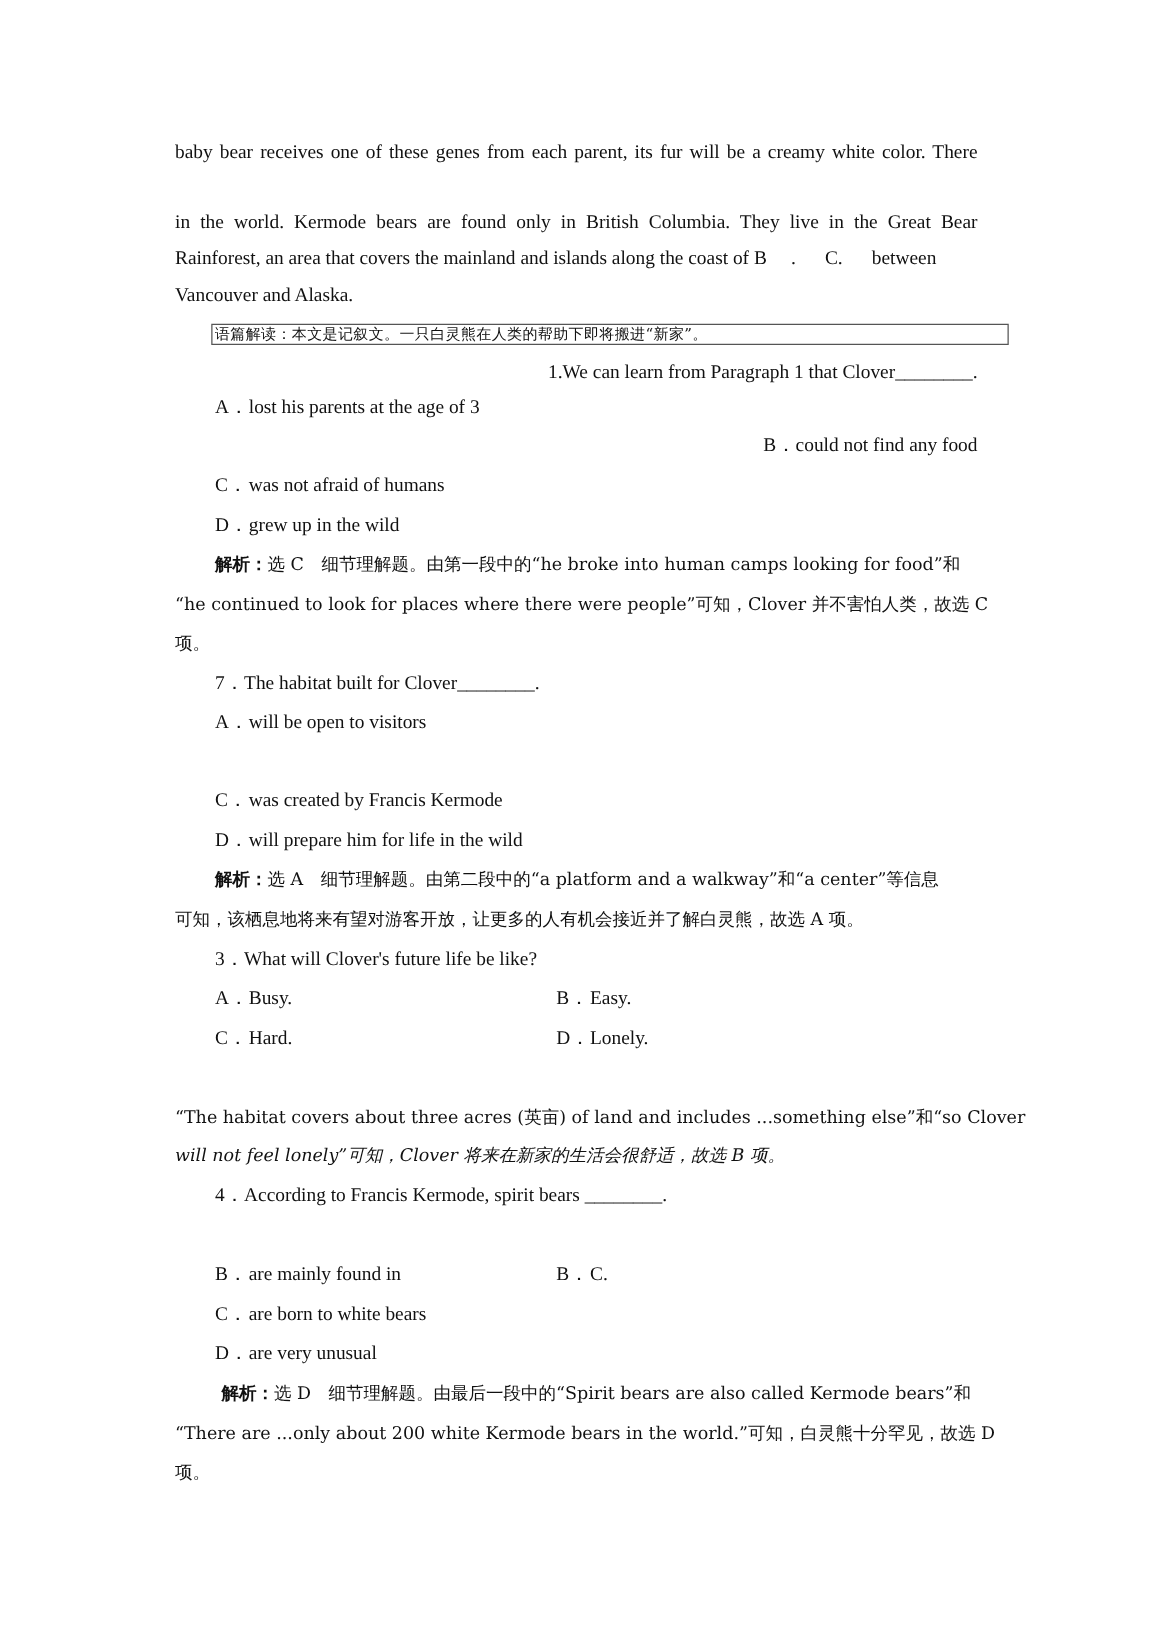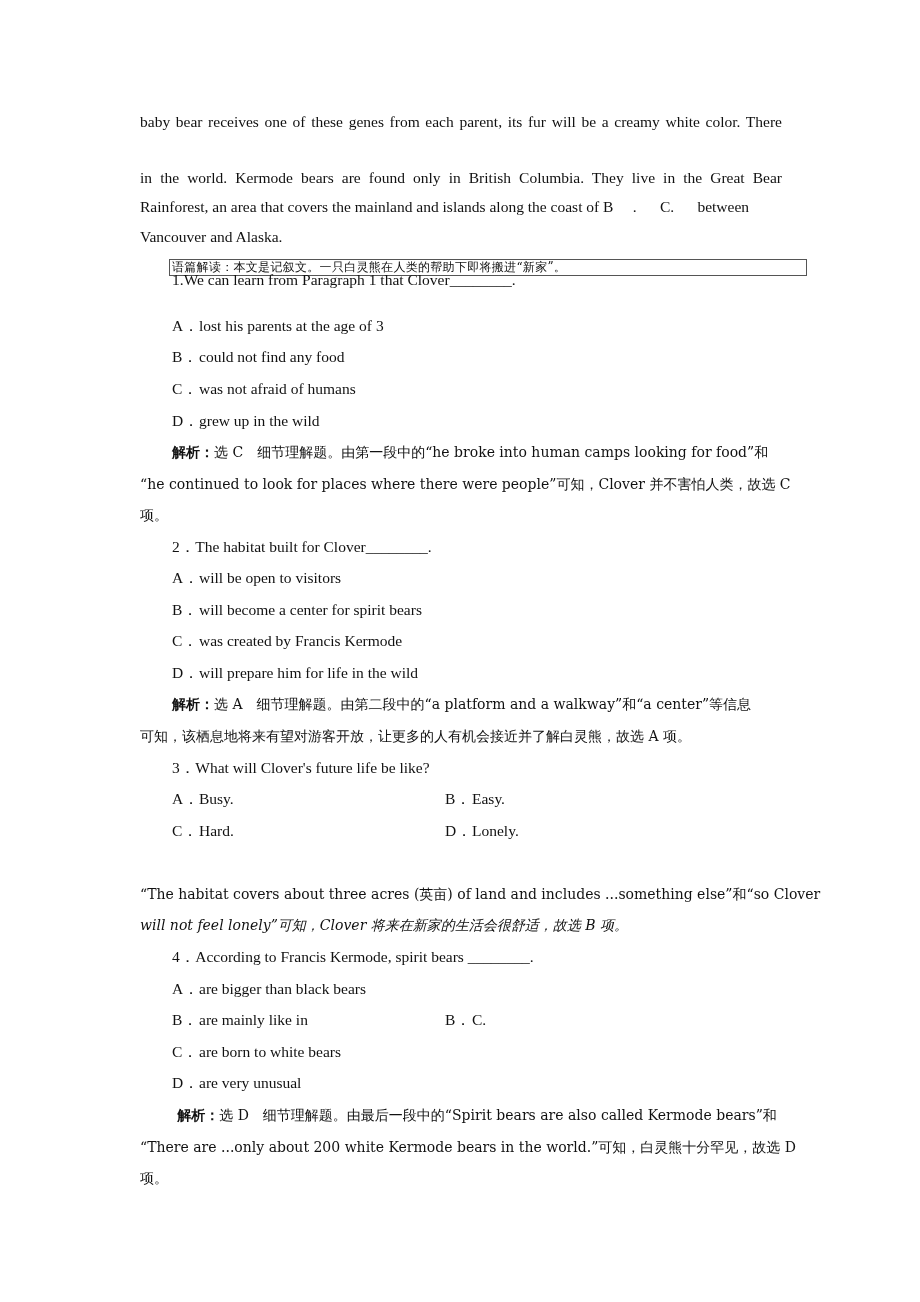--- a/index.html
+++ b/index.html
@@ -29,48 +29,46 @@
 
 <div class="page">
 
   <div class="line justify" style="top:112px;">baby bear receives one of these genes from each parent, its fur will be a creamy white color. There</div>
   <div class="line justify" style="top:168px;">in the world. Kermode bears are found only in British Columbia. They live in the Great Bear</div>
   <div class="line" style="top:197px; white-space:pre;">Rainforest, an area that covers the mainland and islands along the coast of B     .      C.      between</div>
   <div class="line" style="top:227px;">Vancouver and Alaska.</div>
 
   <div class="summary-box">语篇解读：本文是记叙文。一只白灵熊在人类的帮助下即将搬进“新家”。</div>
 
-  <div class="line indent" style="top:270px;">1.We can learn from Paragraph 1 that Clover________.</div>
+  <div class="line indent" style="top:288px;text-align:right;">1.We can learn from Paragraph 1 that Clover________.</div>
   <div class="line indent" style="top:316px;"><span class="opt-label">A．</span><span>lost his parents at the age of 3</span></div>
-  <div class="line indent" style="top:347px;"><span class="opt-label">B．</span><span>could not find any food</span></div>
+  <div class="line indent" style="top:347px;text-align:right;"><span class="opt-label">B．</span><span>could not find any food</span></div>
   <div class="line indent" style="top:379px;"><span class="opt-label">C．</span><span>was not afraid of humans</span></div>
   <div class="line indent cn" style="top:442px;"><span class="bold">解析：</span><span>选 C　细节理解题。由第一段中的“he broke into human camps looking for food”和</span></div>
   <div class="line indent" style="top:411px;"><span class="opt-label">D．</span><span>grew up in the wild</span></div>
   <div class="line cn" style="top:474px;">“he continued to look for places where there were people”可知，Clover 并不害怕人类，故选 C</div>
   <div class="line cn" style="top:505px;">项。</div>
 
-  <div class="line indent" style="top:537px;">2．The habitat built for Clover________.</div>
+  <div class="line indent" style="top:537px;">7．The habitat built for Clover________.</div>
   <div class="line indent" style="top:568px;"><span class="opt-label">A．</span><span>will be open to visitors</span></div>
-  <div class="line indent" style="top:600px;"><span class="opt-label">B．</span><span>will become a center for spirit bears</span></div>
   <div class="line indent" style="top:631px;"><span class="opt-label">C．</span><span>was created by Francis Kermode</span></div>
   <div class="line indent" style="top:663px;"><span class="opt-label">D．</span><span>will prepare him for life in the wild</span></div>
   <div class="line indent cn" style="top:694px;"><span class="bold">解析：</span><span>选 A　细节理解题。由第二段中的“a platform and a walkway”和“a center”等信息</span></div>
   <div class="line cn" style="top:726px;">可知，该栖息地将来有望对游客开放，让更多的人有机会接近并了解白灵熊，故选 A 项。</div>
 
   <div class="line indent" style="top:758px;">3．What will Clover's future life be like?</div>
   <div class="line indent" style="top:789px;"><span class="opt-label">A．</span><span>Busy.</span></div>
   <div class="line col2" style="top:789px;"><span class="opt-label">B．</span><span>Easy.</span></div>
   <div class="line indent" style="top:821px;"><span class="opt-label">C．</span><span>Hard.</span></div>
   <div class="line col2" style="top:821px;"><span class="opt-label">D．</span><span>Lonely.</span></div>
   <div class="line cn" style="top:884px;">“The habitat covers about three acres (英亩) of land and includes ...something else”和“so Clover</div>
   <div class="line cn" style="top:915px;font-style:italic;">will not feel lonely”可知，Clover 将来在新家的生活会很舒适，故选 B 项。</div>
 
   <div class="line indent" style="top:947px;">4．According to Francis Kermode, spirit bears ________.</div>
-  <div class="line indent" style="top:979px;"><span class="opt-label">A．</span><span>are bigger than black bears</span></div>
-  <div class="line indent" style="top:1010px;"><span class="opt-label">B．</span><span>are mainly like in</span></div>
+  <div class="line indent" style="top:1010px;"><span class="opt-label">B．</span><span>are mainly found in</span></div>
   <div class="line col2" style="top:1010px;"><span class="opt-label">B．</span><span>C.</span></div>
   <div class="line indent" style="top:1042px;"><span class="opt-label">C．</span><span>are born to white bears</span></div>
   <div class="line indent" style="top:1073px;"><span class="opt-label">D．</span><span>are very unusual</span></div>
   <div class="line indent cn" style="top:1105px;text-align:center;"><span class="bold">解析：</span><span>选 D　细节理解题。由最后一段中的“Spirit bears are also called Kermode bears”和</span></div>
   <div class="line cn" style="top:1137px;">“There are ...only about 200 white Kermode bears in the world.”可知，白灵熊十分罕见，故选 D</div>
   <div class="line cn" style="top:1168px;">项。</div>
 
 </div>
 
 </body></html>

